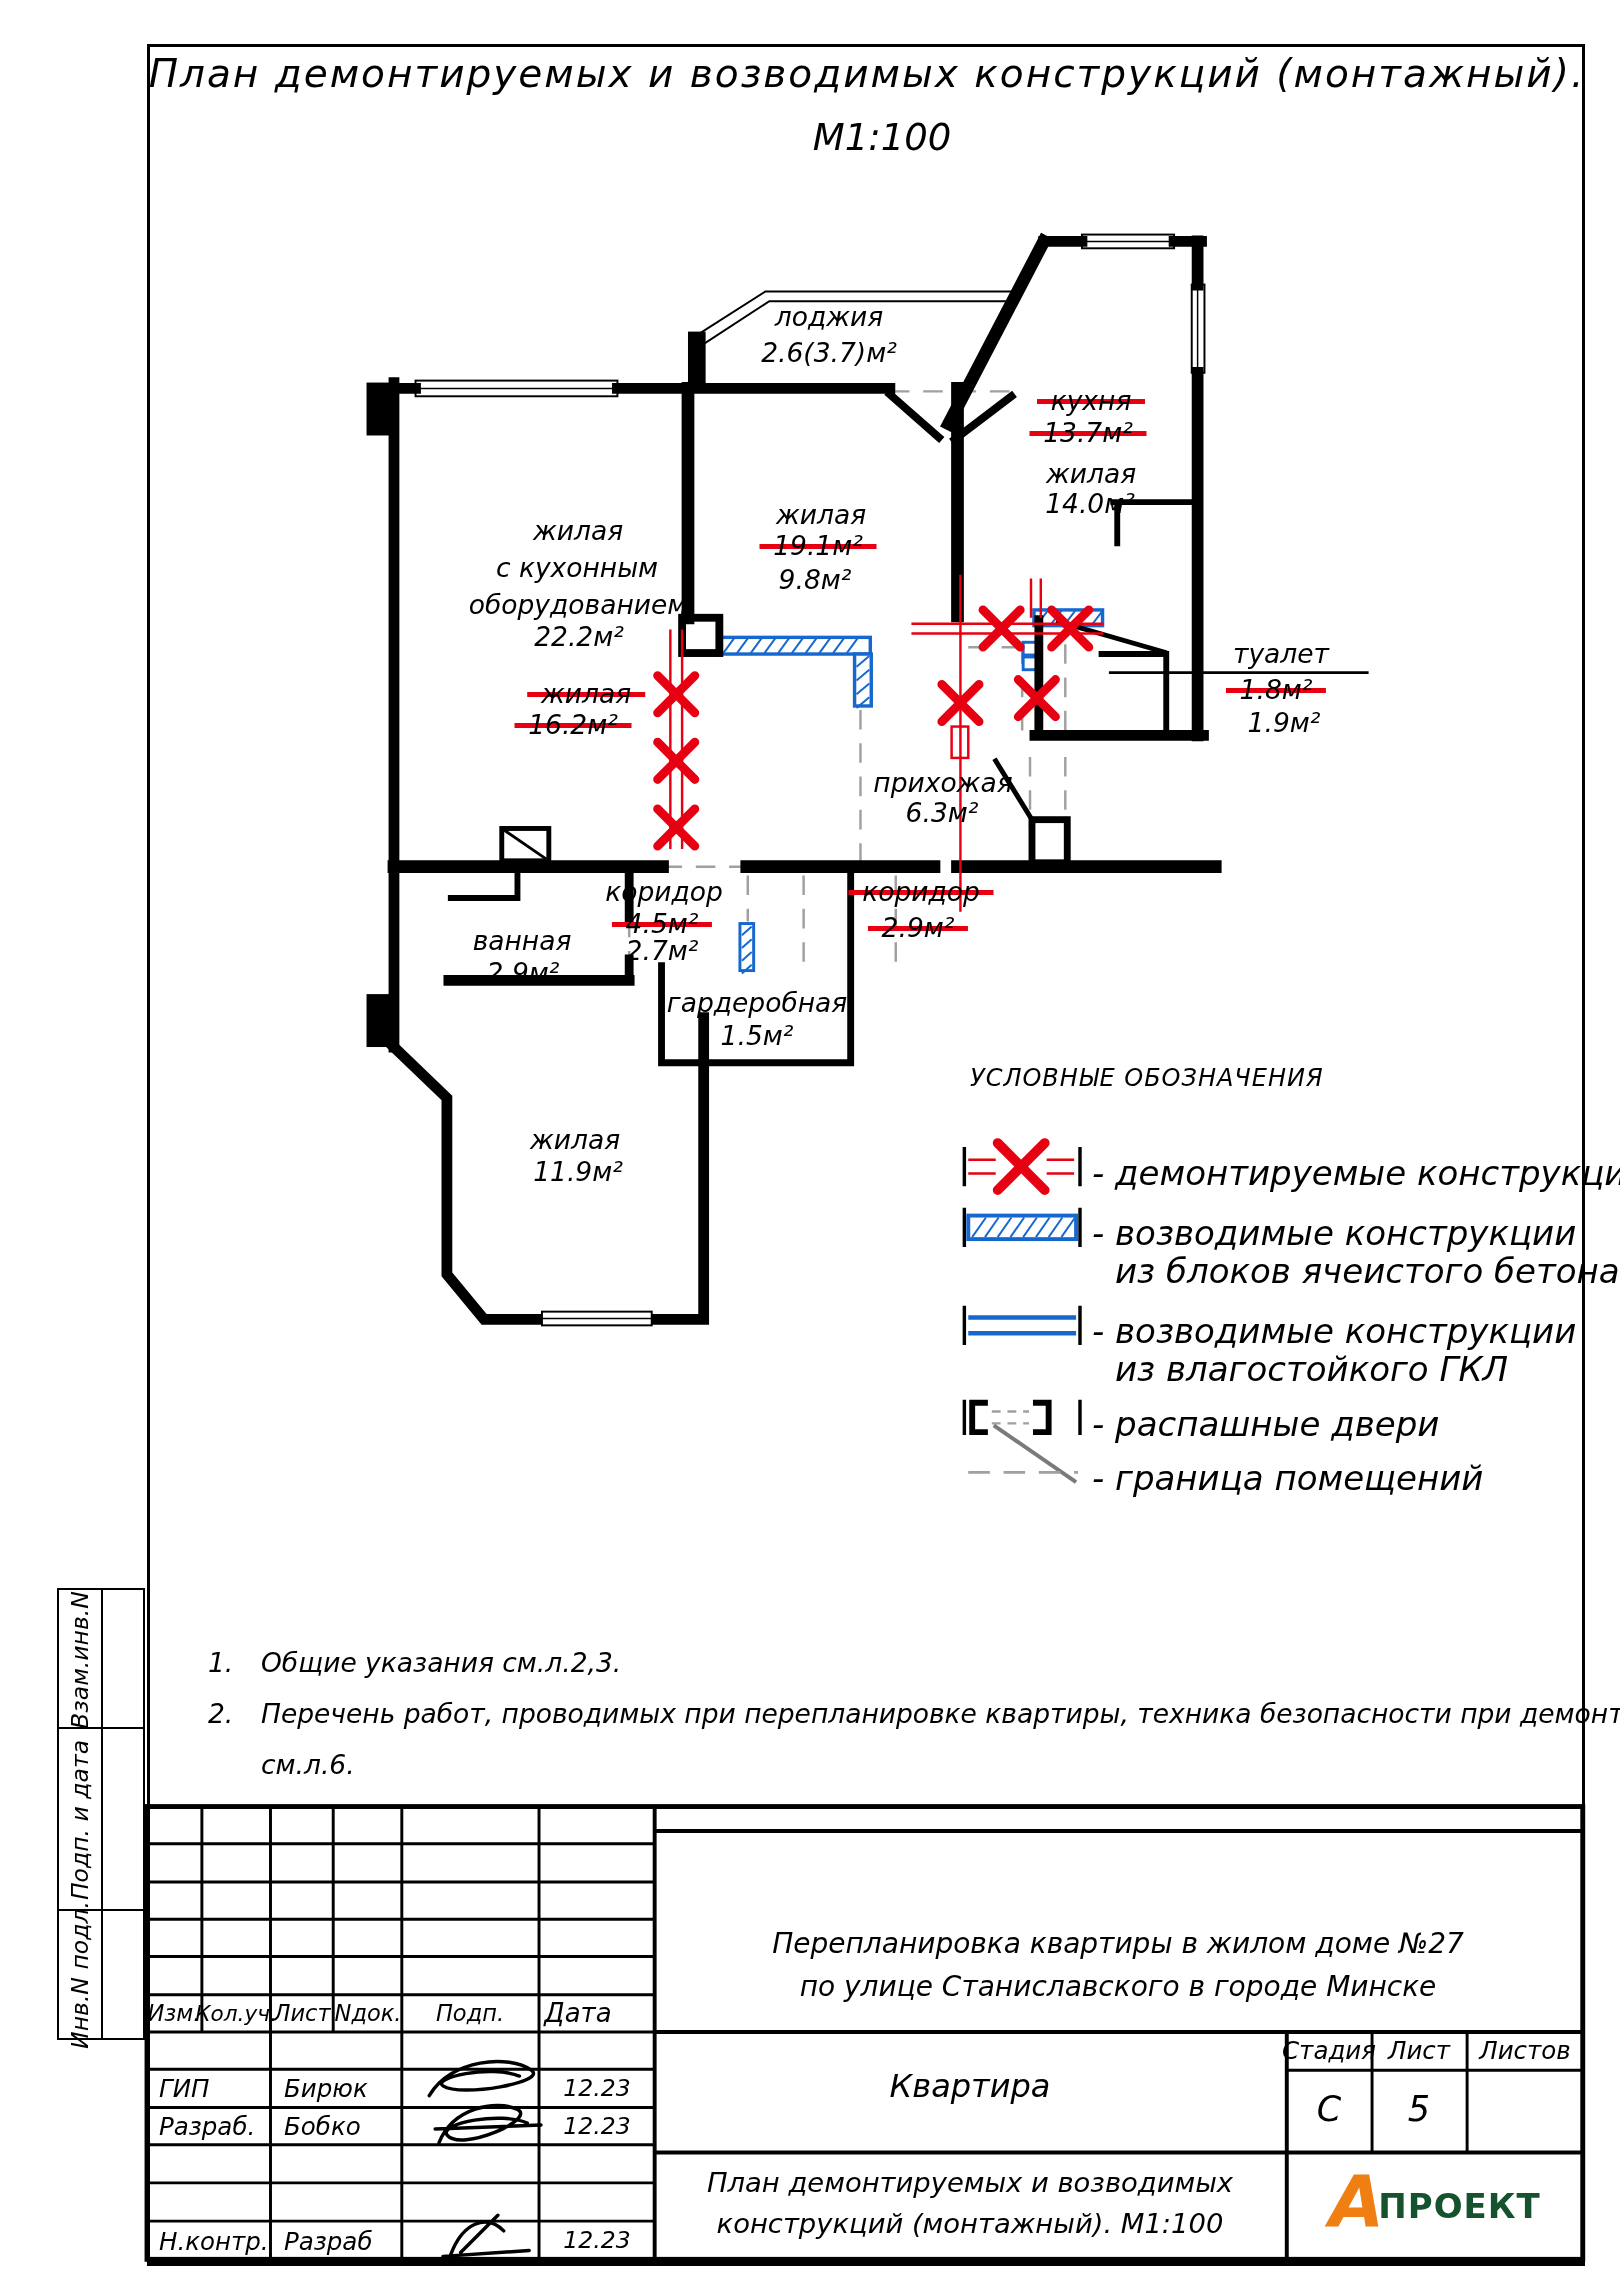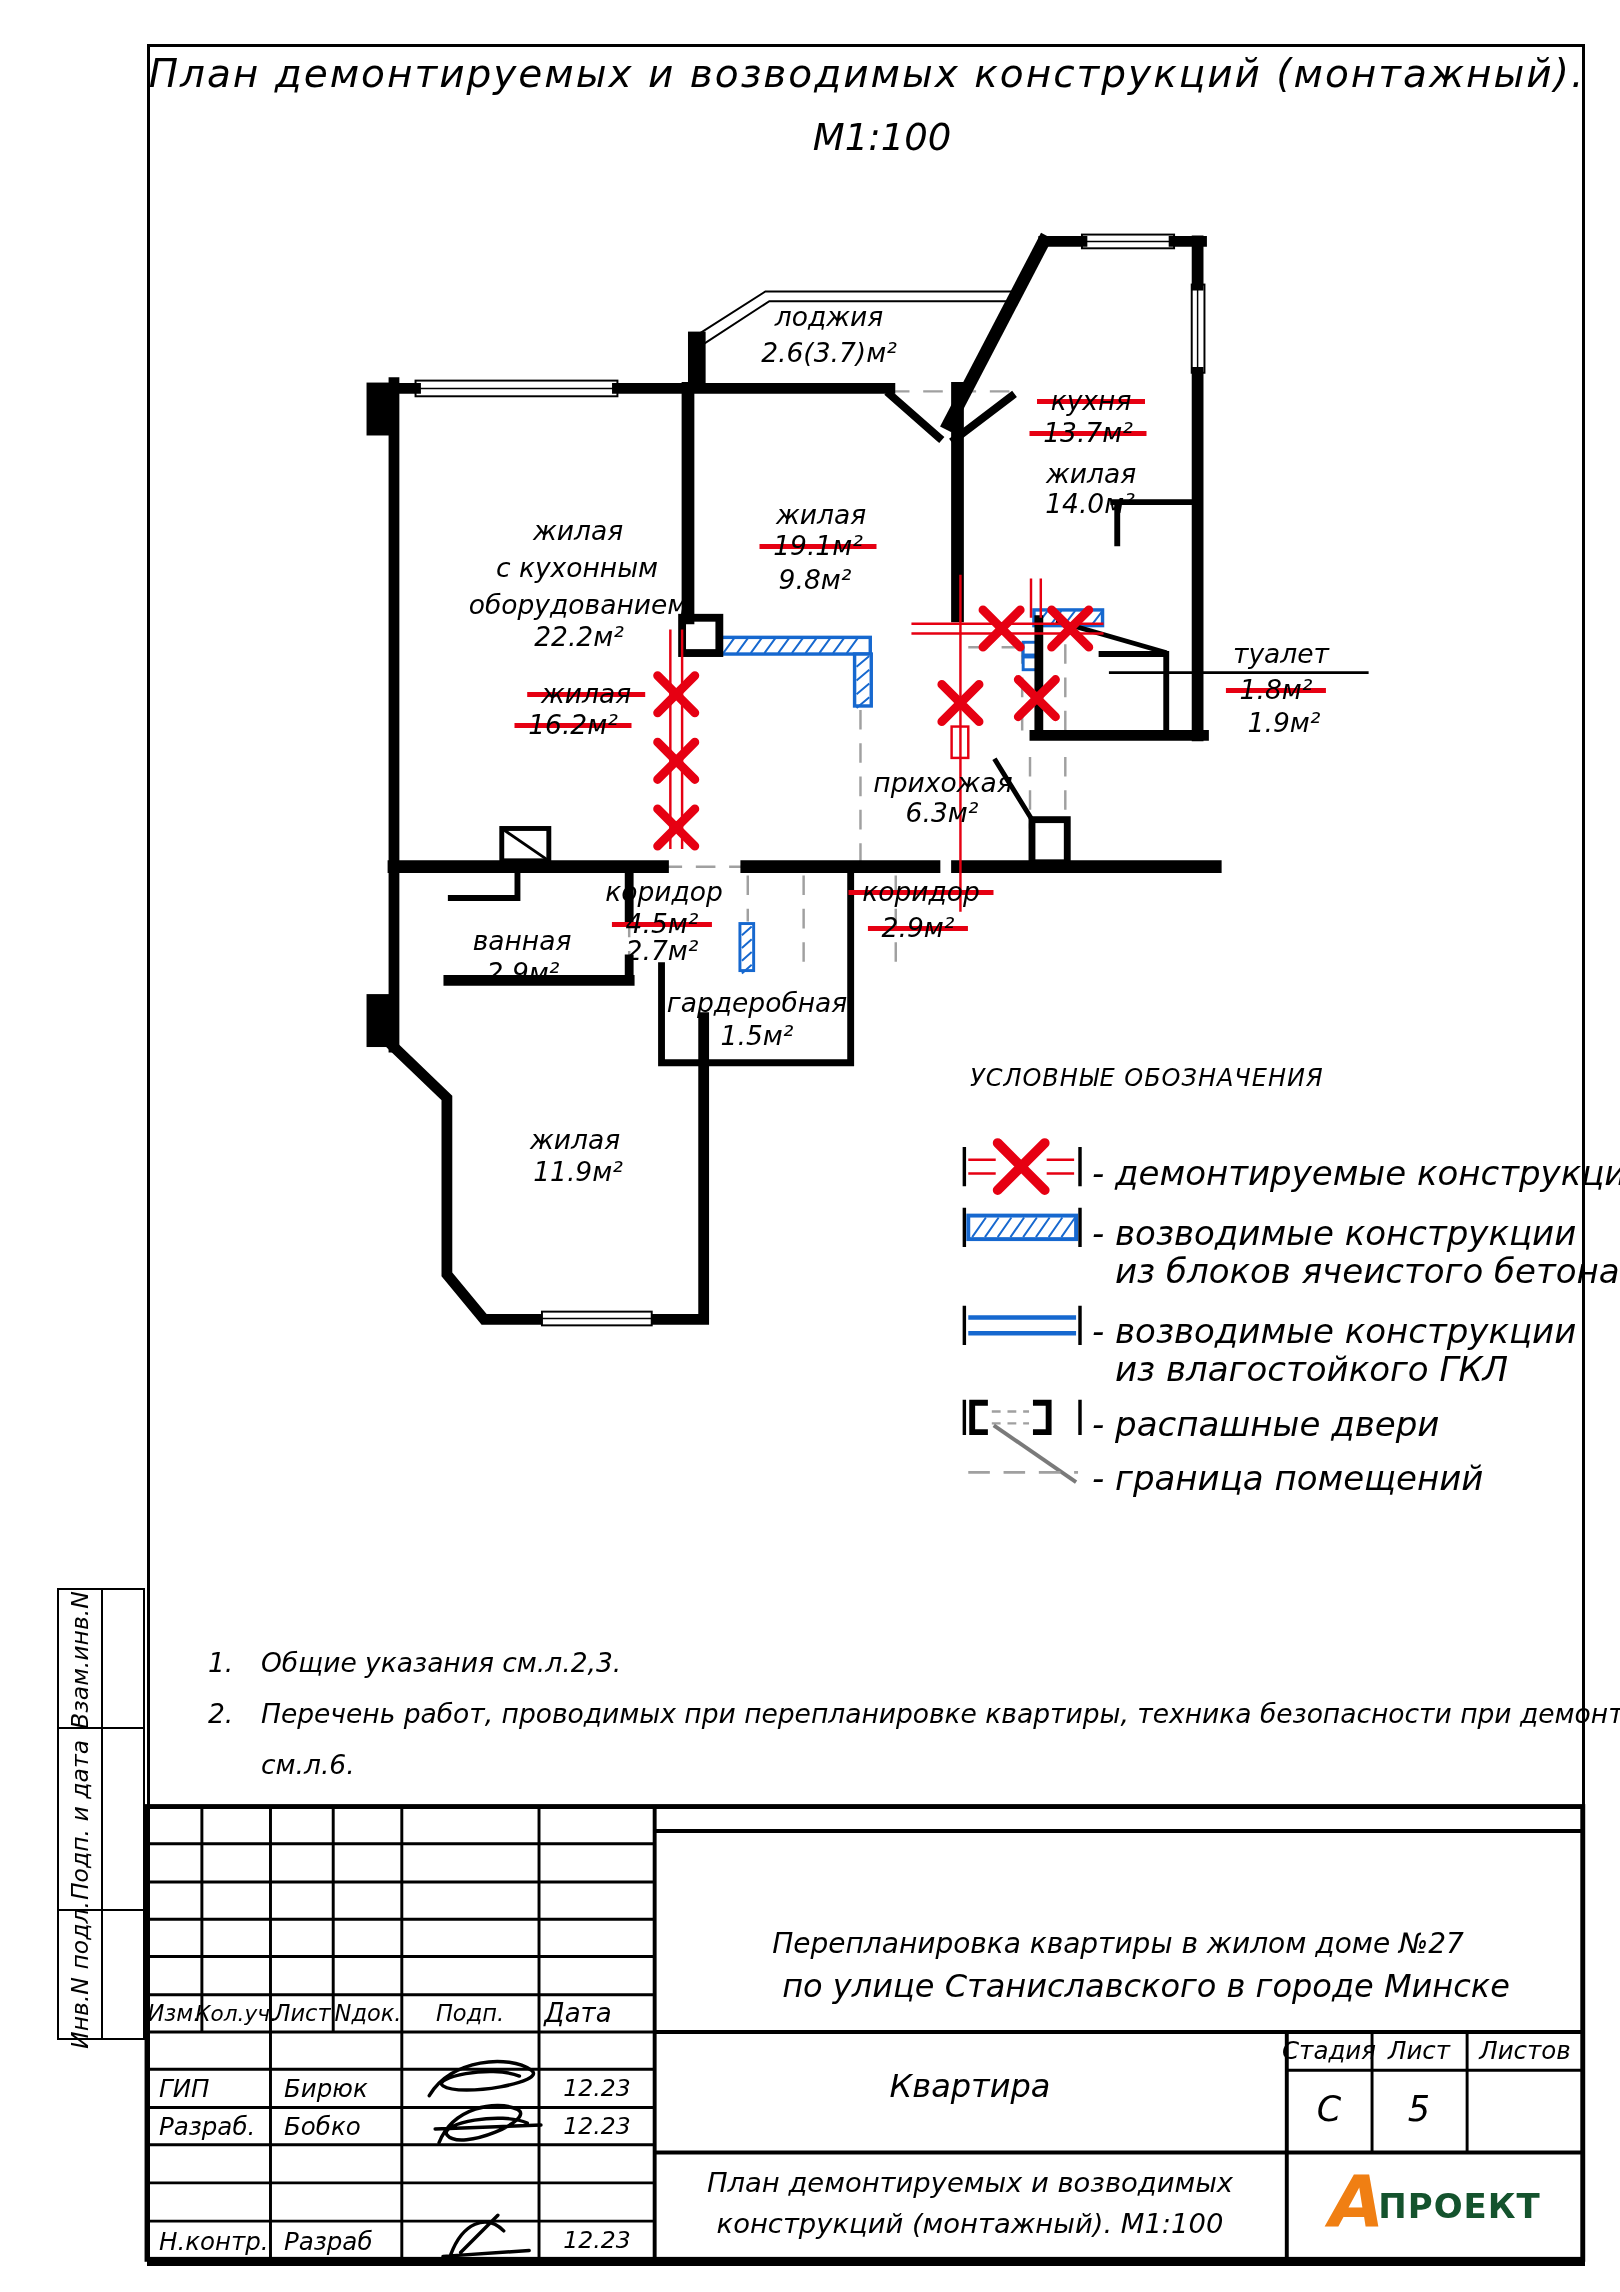--- a/index.html
+++ b/index.html
@@ -222,21 +222,21 @@
 <div class="tbt" style="left:284px;top:2074px;font-size:24.5px">Бирюк</div>
 <div class="tbt ctr" style="left:597px;top:2088px;font-size:23.5px">12.23</div>
 <div class="tbt" style="left:159px;top:2112px;font-size:24.5px">Разраб.</div>
 <div class="tbt" style="left:284px;top:2112px;font-size:24.5px">Бобко</div>
 <div class="tbt ctr" style="left:597px;top:2126px;font-size:23.5px">12.23</div>
 <div class="tbt" style="left:159px;top:2227px;font-size:24.5px">Н.контр.</div>
 <div class="tbt" style="left:284px;top:2227px;font-size:24.5px">Разраб</div>
 <div class="tbt ctr" style="left:597px;top:2240px;font-size:23.5px">12.23</div>
 
 <div class="tbt ctr" style="left:1118px;top:1943px;font-size:28px">Перепланировка квартиры в жилом доме  №27</div>
-<div class="tbt ctr" style="left:1146px;top:1986px;font-size:32px">по улице Станиславского в городе Минске</div>
+<div class="tbt ctr" style="left:1118px;top:1986px;font-size:28px">по улице Станиславского в городе Минске</div>
 <div class="tbt ctr" style="left:970px;top:2086px;font-size:32px">Квартира</div>
 <div class="tbt ctr" style="left:1329px;top:2050px;font-size:24.5px">Стадия</div>
 <div class="tbt ctr" style="left:1419px;top:2050px;font-size:24.5px">Лист</div>
 <div class="tbt ctr" style="left:1525px;top:2050px;font-size:24.5px">Листов</div>
 <div class="tbt ctr" style="left:1329px;top:2109px;font-size:35px">С</div>
 <div class="tbt ctr" style="left:1419px;top:2109px;font-size:35px">5</div>
 <div class="tbt ctr" style="left:1525px;top:2109px;font-size:35px"></div>
 <div class="tbt ctr" style="left:970px;top:2182px;font-size:27.4px">План демонтируемых и возводимых</div>
 <div class="tbt ctr" style="left:970px;top:2223px;font-size:27.4px">конструкций (монтажный). М1:100</div>
 

